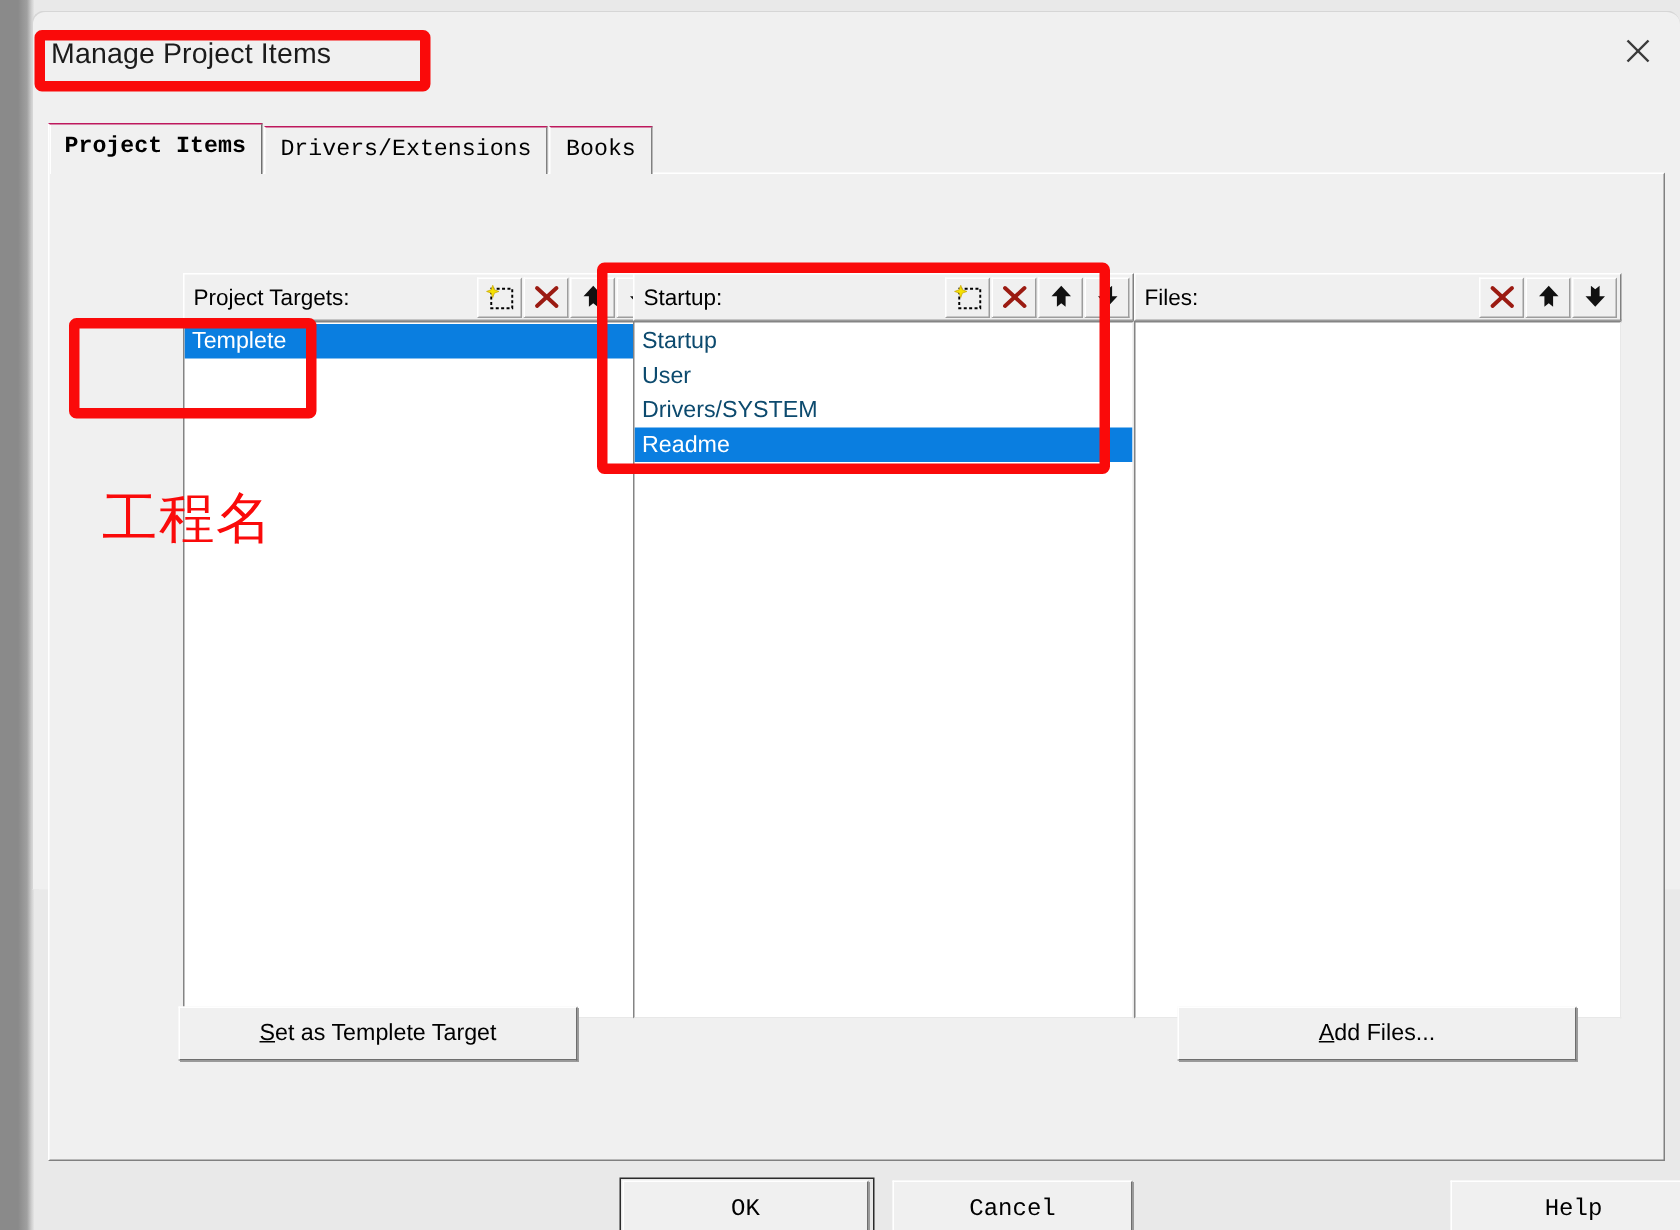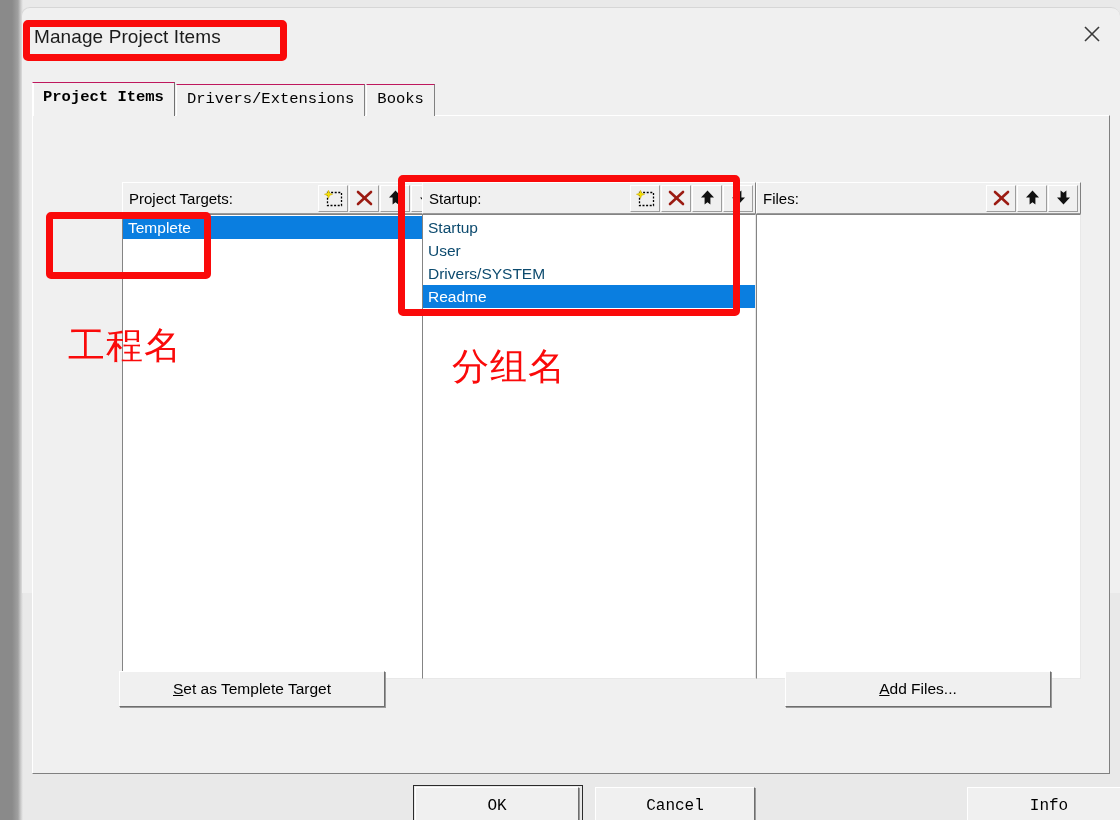--- a/index.html
+++ b/index.html
@@ -403,25 +403,24 @@
     </div>
 
     <div class="btn3d dlg-btn" id="btn-ok">
       <span class="defring"></span>
       <span>OK</span>
     </div>
     <div class="btn3d dlg-btn" id="btn-cancel">
       <span>Cancel</span>
     </div>
     <div class="btn3d dlg-btn" id="btn-help">
-      <span>Info</span>
+      <span>Help</span>
     </div>
 
   </div>
 
   <div class="anno-box" id="anno-title"></div>
   <div class="anno-box" id="anno-target"></div>
   <div class="anno-box" id="anno-groups"></div>
 
   <div class="anno-text" id="anno-text-project">工程名</div>
-  <div class="anno-text" id="anno-text-group">分组名</div>
 
 </div>
 
 </body></html>

